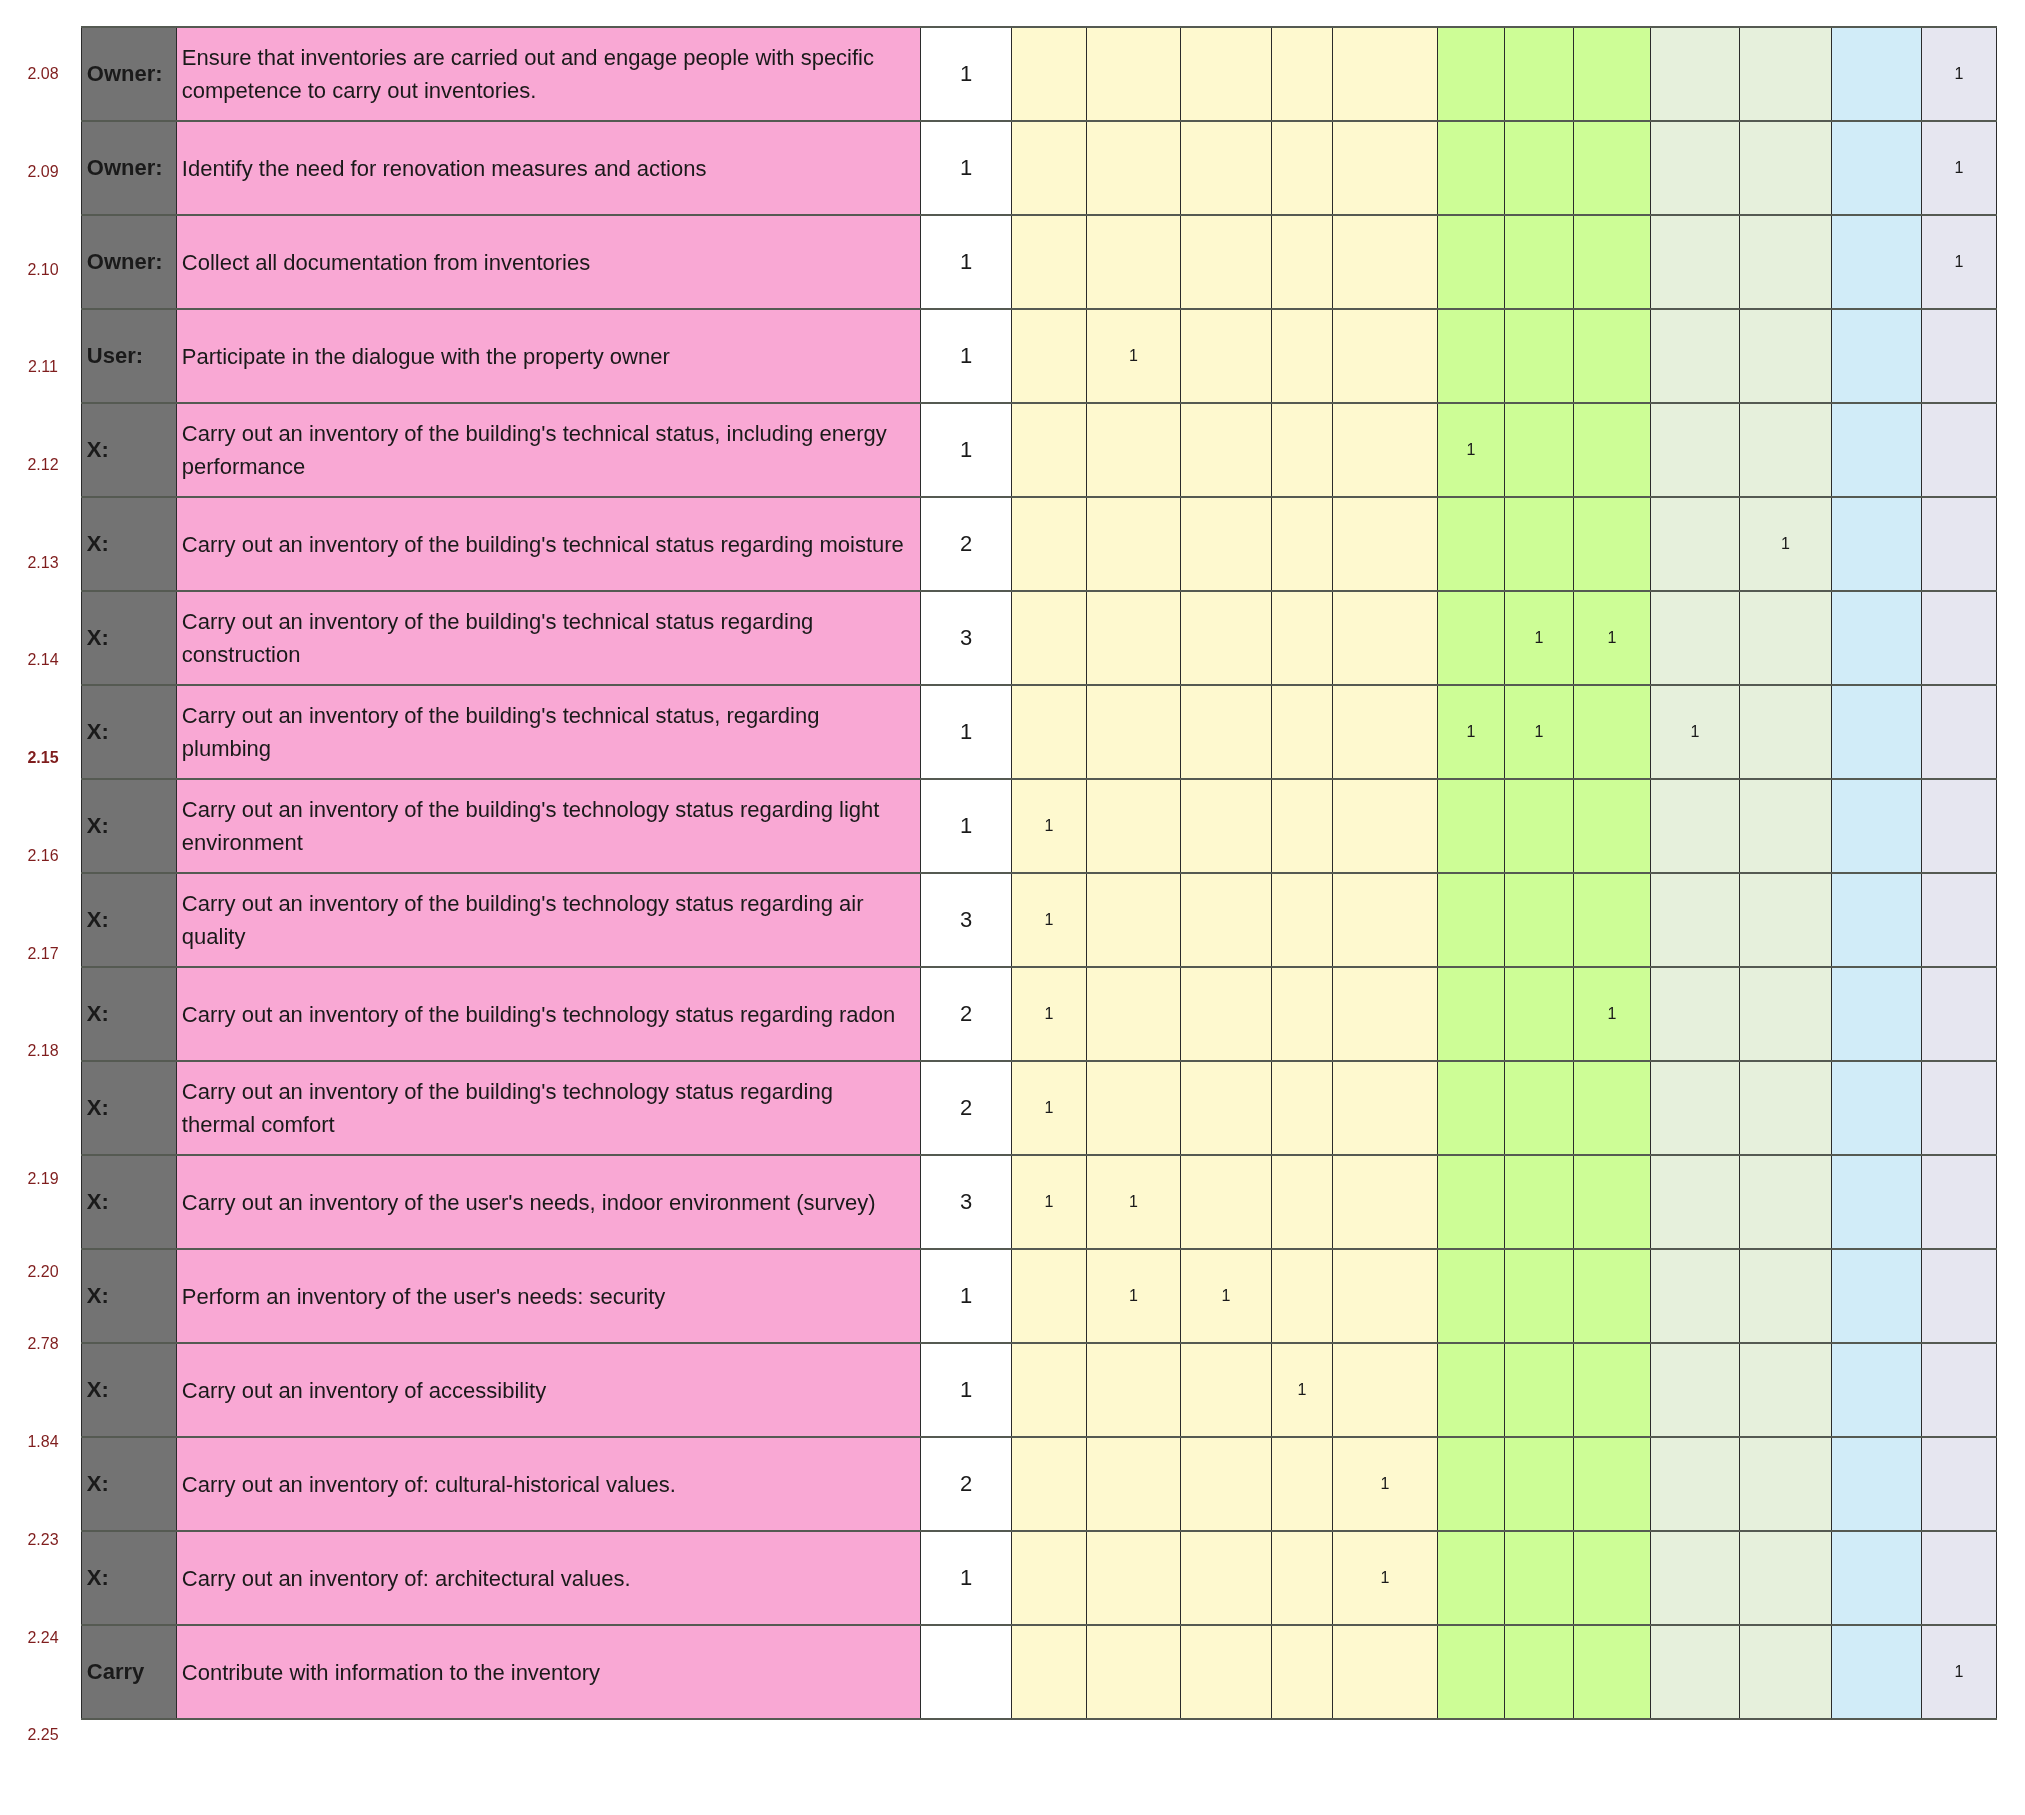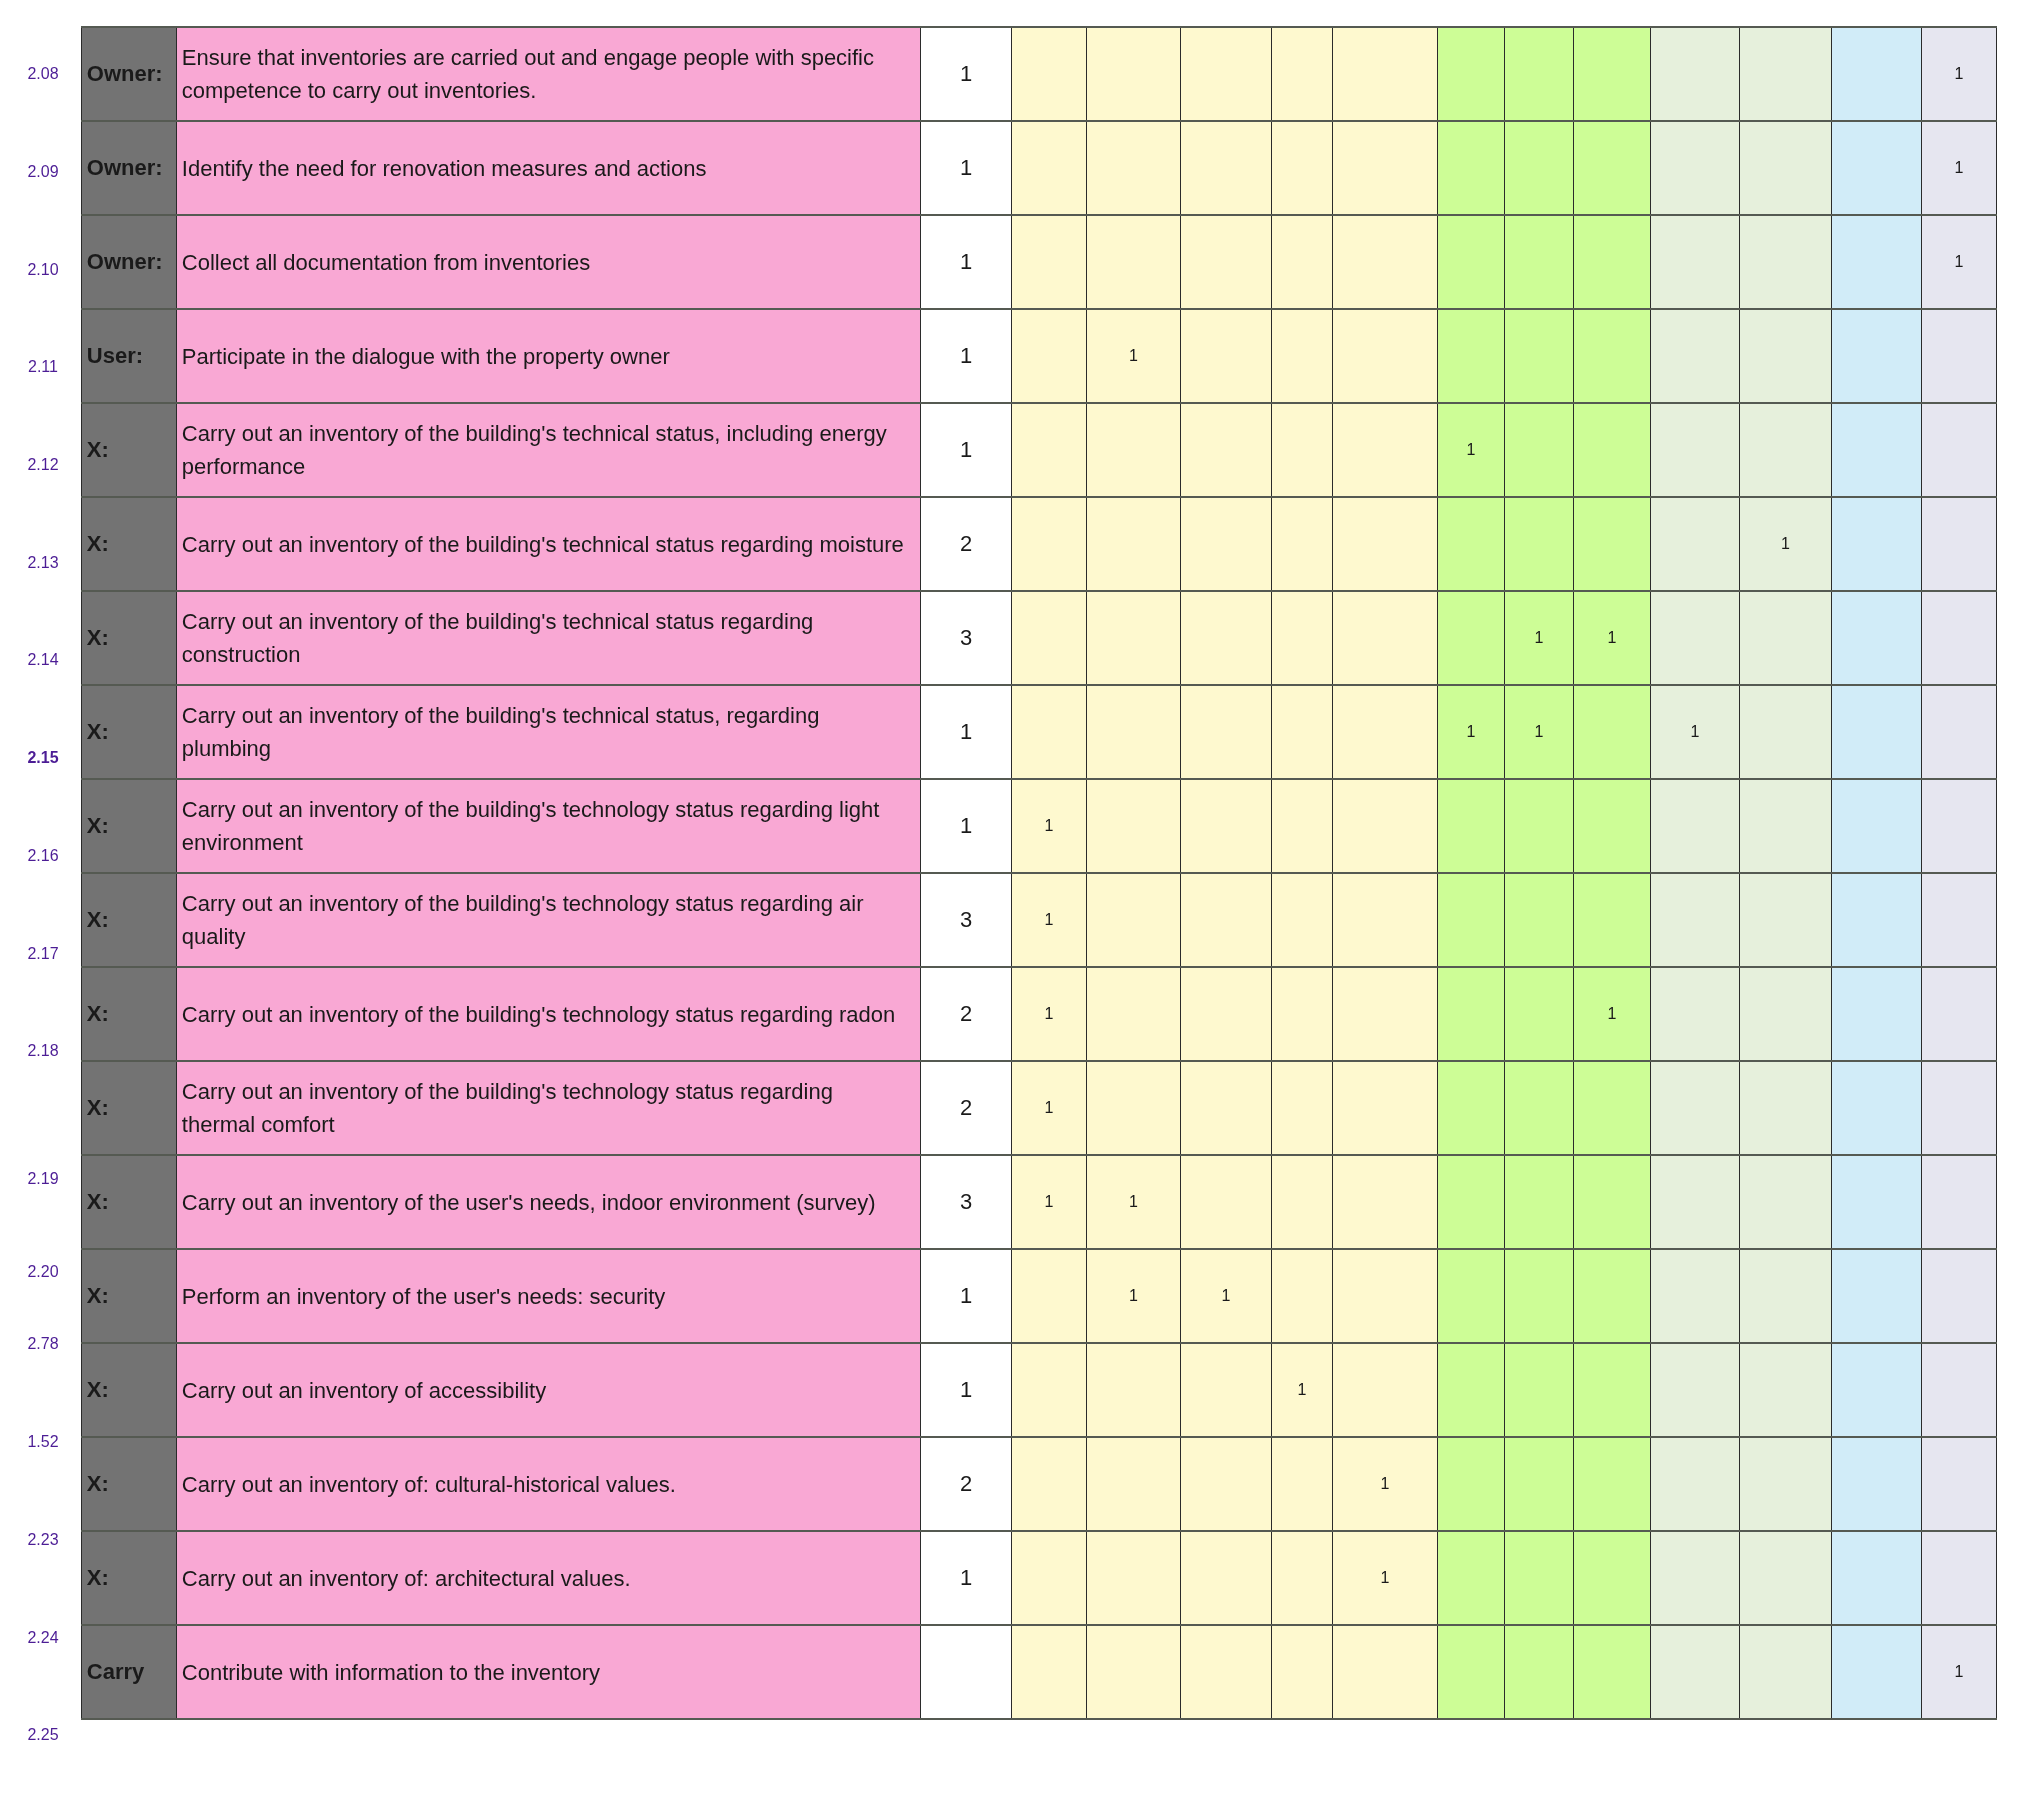--- a/index.html
+++ b/index.html
@@ -1,19 +1,19 @@
 <!DOCTYPE html>
 <html style="font-size:7.6px"><head>
 <meta charset="utf-8">
 <style>
   html,body{margin:0;padding:0;background:#ffffff;}
   body{width:2025px;height:1816px;position:relative;overflow:hidden;font-family:"Liberation Sans",sans-serif;color:#1a1a1a;}
   #grid{position:absolute;left:81px;top:26px;border-collapse:collapse;table-layout:fixed;}
   #grid td{border-left:1.4px solid #2b2b2b;border-right:1.4px solid #2b2b2b;border-top:2.9px solid #555a52;border-bottom:2.9px solid #555a52;padding:0;height:92px;vertical-align:middle;}
-  .rownum{position:absolute;left:19px;width:48px;text-align:center;font-size:16px;color:#4c1d95;}
+  .rownum{position:absolute;left:19px;width:48px;text-align:center;font-size:16px;color:#7f1d1d;}
   .c-role{background:#737373;font-weight:bold;font-size:22px;padding-left:4.8px !important;white-space:nowrap;overflow:hidden;}
   .c-desc{background:#f9a8d4;font-size:22px;line-height:33px;padding-left:4.8px !important;padding-right:9.6px !important;}
   .c-tot{background:#ffffff;text-align:center;font-size:22px;}
   .y{background:#fef9cf;}
   .g{background:#cdfd96;}
   .lg{background:#e6f0dc;}
   .b{background:#d1ecf8;}
   .p{background:#e6e6f0;}
   .mark{text-align:center;font-size:16px;}
 </style>
@@ -28,21 +28,21 @@
     <div class="rownum" style="top: 456px;">2.12</div>
     <div class="rownum" style="top: 554px;">2.13</div>
     <div class="rownum" style="top: 651px;">2.14</div>
     <div class="rownum" style="top: 749px; font-weight: bold;">2.15</div>
     <div class="rownum" style="top: 847px;">2.16</div>
     <div class="rownum" style="top: 945px;">2.17</div>
     <div class="rownum" style="top: 1042px;">2.18</div>
     <div class="rownum" style="top: 1140px; margin-top: 30px;">2.19</div>
     <div class="rownum" style="top: 1263px;">2.20</div>
     <div class="rownum" style="top: 1335px;">2.78</div>
-    <div class="rownum" style="top: 1433px;">1.52</div>
+    <div class="rownum" style="top: 1433px;">1.84</div>
     <div class="rownum" style="top: 1531px;">2.23</div>
     <div class="rownum" style="top: 1629px;">2.24</div>
     <div class="rownum" style="top: 1726px;">2.25</div>
   </div>
 
 <table id="grid">
   <colgroup>
     <col style="width:95px">
       <col style="width:744px">
       <col style="width:91px">

